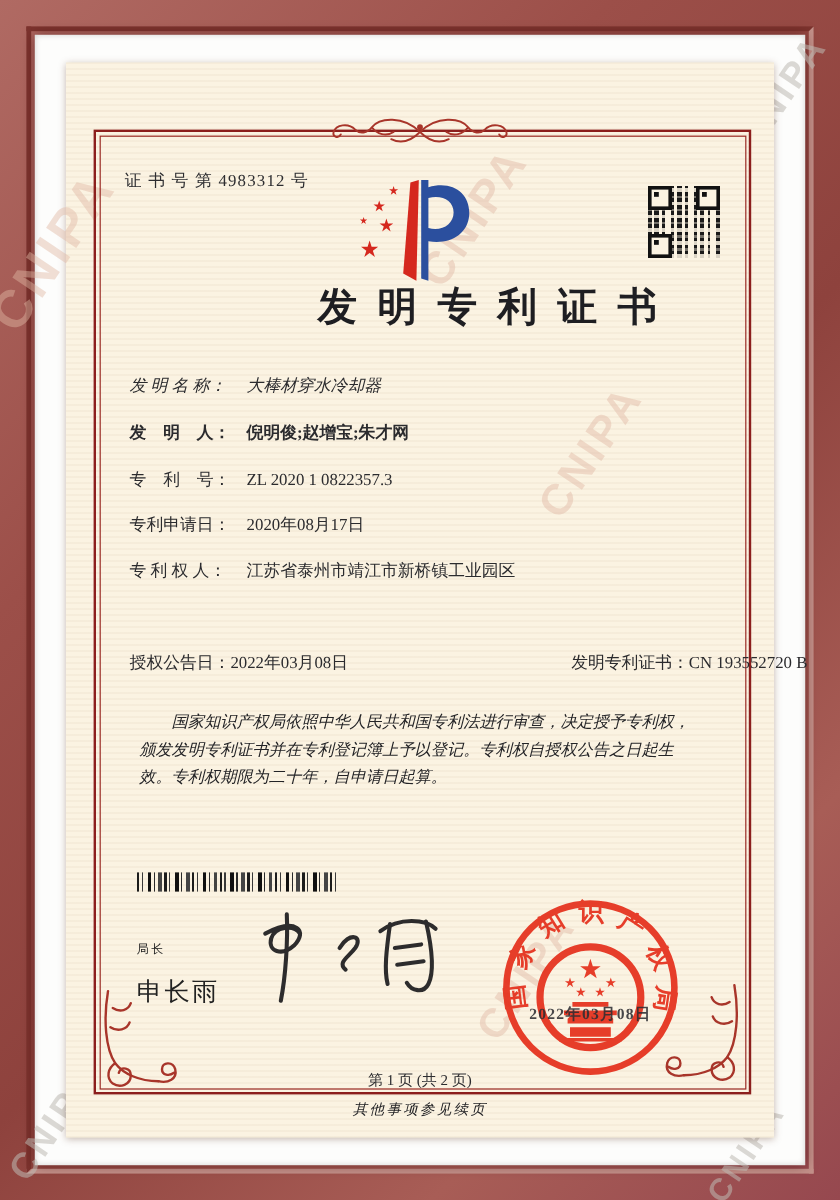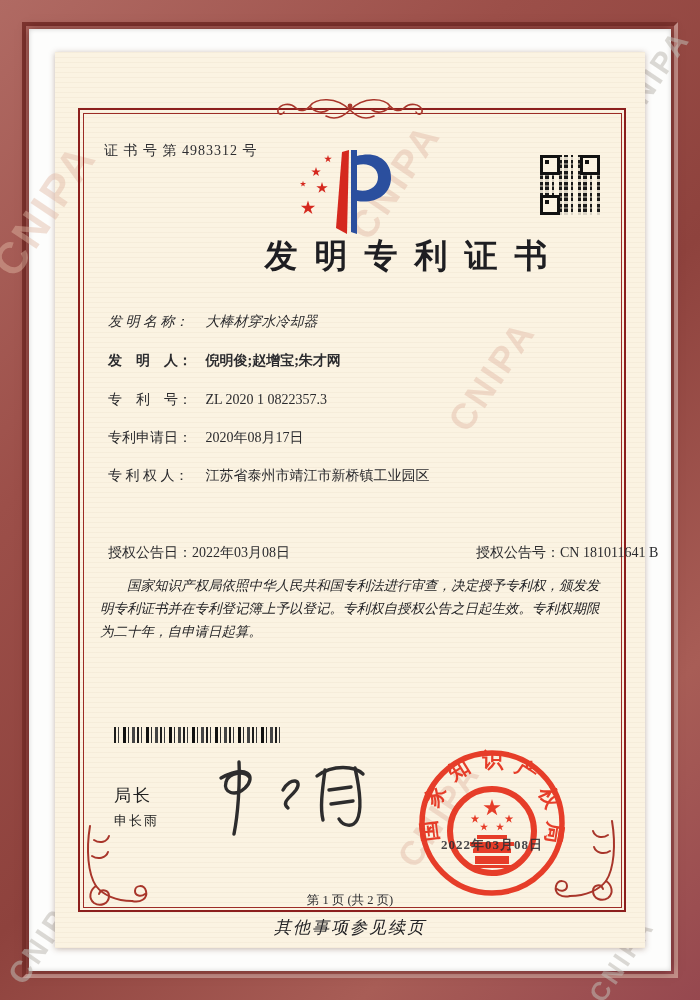--- a/index.html
+++ b/index.html
@@ -45,38 +45,38 @@
 
   
   .frow{position:absolute;left:108px;font-size:14px;color:#2b2b2e;white-space:nowrap;}
   .flabel{display:inline-block;width:92px;white-space:pre;}
   .fvalue{margin-left:2px;}
   .grant-no{position:absolute;left:368px;top:0;}
 
   
   .body-text{position:absolute;left:100px;top:574px;width:502px;font-size:13.5px;
     line-height:23px;color:#232326;font-style:italic;}
-  .body-text p{margin:0;text-indent:2em;}
+  .body-text p{margin:16px;text-indent:2em;}
 
   .barcode{position:absolute;left:114px;top:727px;width:170px;height:16px;background:
     repeating-linear-gradient(90deg,#1c1c1c 0 2px,transparent 2px 4px,#3a3a3a 4px 5px,transparent 5px 9px,#111 9px 12px,transparent 12px 14px,#2a2a2a 14px 15px,transparent 15px 18px,#444 18px 21px,transparent 21px 23px);}
 
-  .signer-title{position:absolute;left:114px;top:784px;font-size:17px;color:#222;letter-spacing:2px;}
-  .signer-name{position:absolute;left:114px;top:812px;font-size:13px;color:#222;letter-spacing:2px;}
+  .signer-title{position:absolute;left:114px;top:784px;font-size:10px;color:#222;letter-spacing:2px;}
+  .signer-name{position:absolute;left:114px;top:812px;font-size:21px;color:#222;letter-spacing:2px;}
   .signature{position:absolute;left:195px;top:756px;width:180px;height:84px;}
 
   
   .seal{position:absolute;left:414px;top:745px;width:156px;height:156px;}
   .seal-date{position:absolute;left:416px;top:836px;width:152px;text-align:center;
     font-size:13px;font-weight:bold;color:rgba(45,45,50,.88);letter-spacing:1px;}
 
   .page-footer{position:absolute;left:78px;top:892px;width:544px;text-align:center;
     font-size:12.5px;color:#2d2d30;}
   .cont-note{position:absolute;left:78px;top:916px;width:544px;text-align:center;
-    font-size:17px;color:#232326;font-style:italic;letter-spacing:2px;}
+    font-size:12px;color:#232326;font-style:italic;letter-spacing:2px;}
 </style>
 </head>
 <body>
 
 <div class="stage">
   <div class="frame-bevel"></div>
   <div class="mat"></div>
 
   <div class="wm gray" style="left:600px;top:60px;font-size:30px;">CNIPA</div>
   <div class="wm gray" style="left:-8px;top:920px;font-size:30px;">CNIPA</div>
@@ -156,21 +156,21 @@
     <div class="frow" style="top:429px;">
       <span class="flabel">专利申请日：</span>
       <span class="fvalue">2020年08月17日</span>
     </div>
     <div class="frow" style="top:467px;">
       <span class="flabel">专 利 权 人：</span>
       <span class="fvalue">江苏省泰州市靖江市新桥镇工业园区</span>
     </div>
     <div class="frow" style="top:544px;width:500px;">
       <span>授权公告日：</span><span>2022年03月08日</span>
-      <span class="grant-no"><span>授权公告号：</span><span>CN 181011641 B</span></span>
+      <span class="grant-no"><span>发明专利证书：</span><span>CN 193552720 B</span></span>
     </div>
 
     <div class="body-text">
       <p>国家知识产权局依照中华人民共和国专利法进行审查，决定授予专利权，颁发发明专利证书并在专利登记簿上予以登记。专利权自授权公告之日起生效。专利权期限为二十年，自申请日起算。</p>
     </div>
 
     <div class="barcode"></div>
 
     <div class="signer-title">局长</div>
     <div class="signer-name">申长雨</div>

